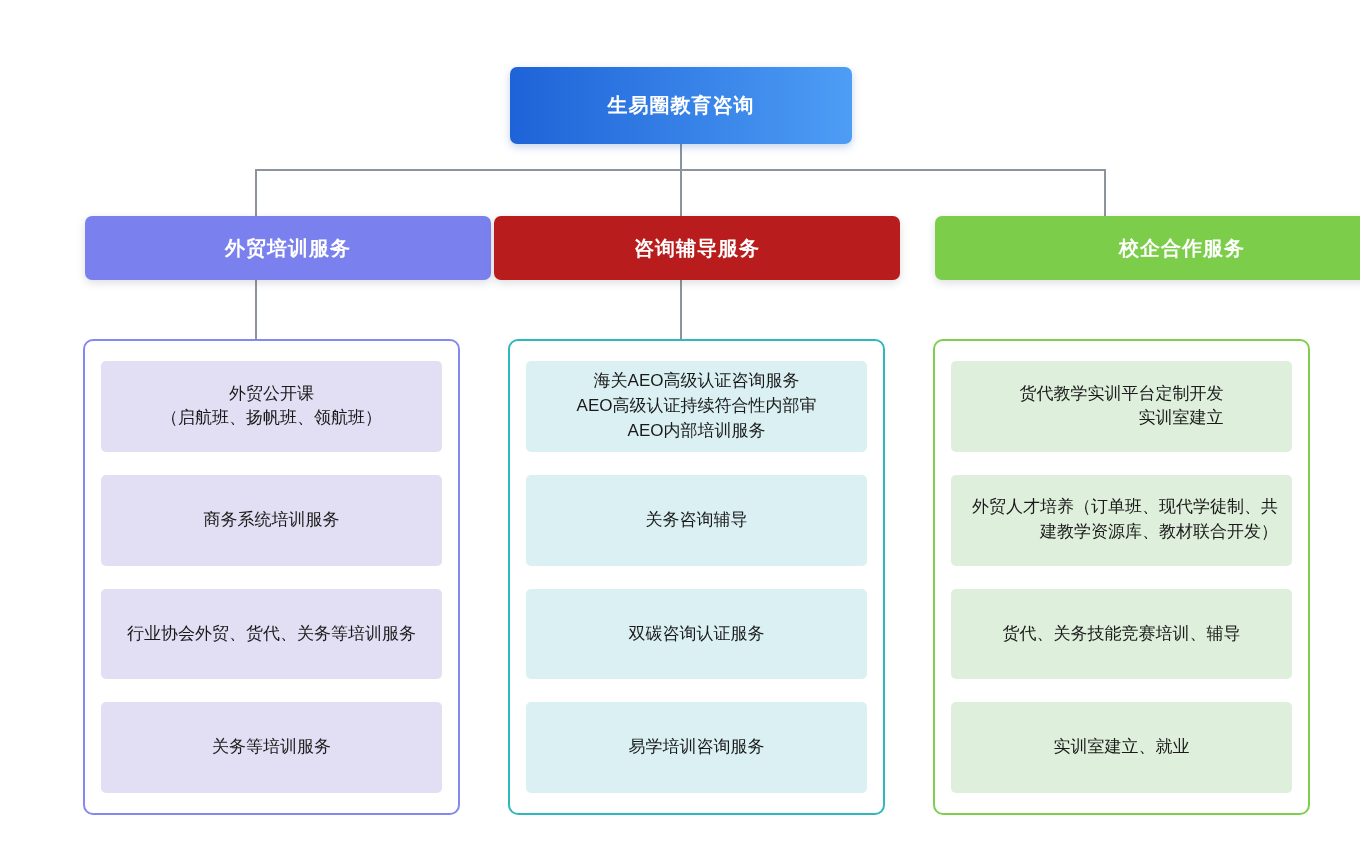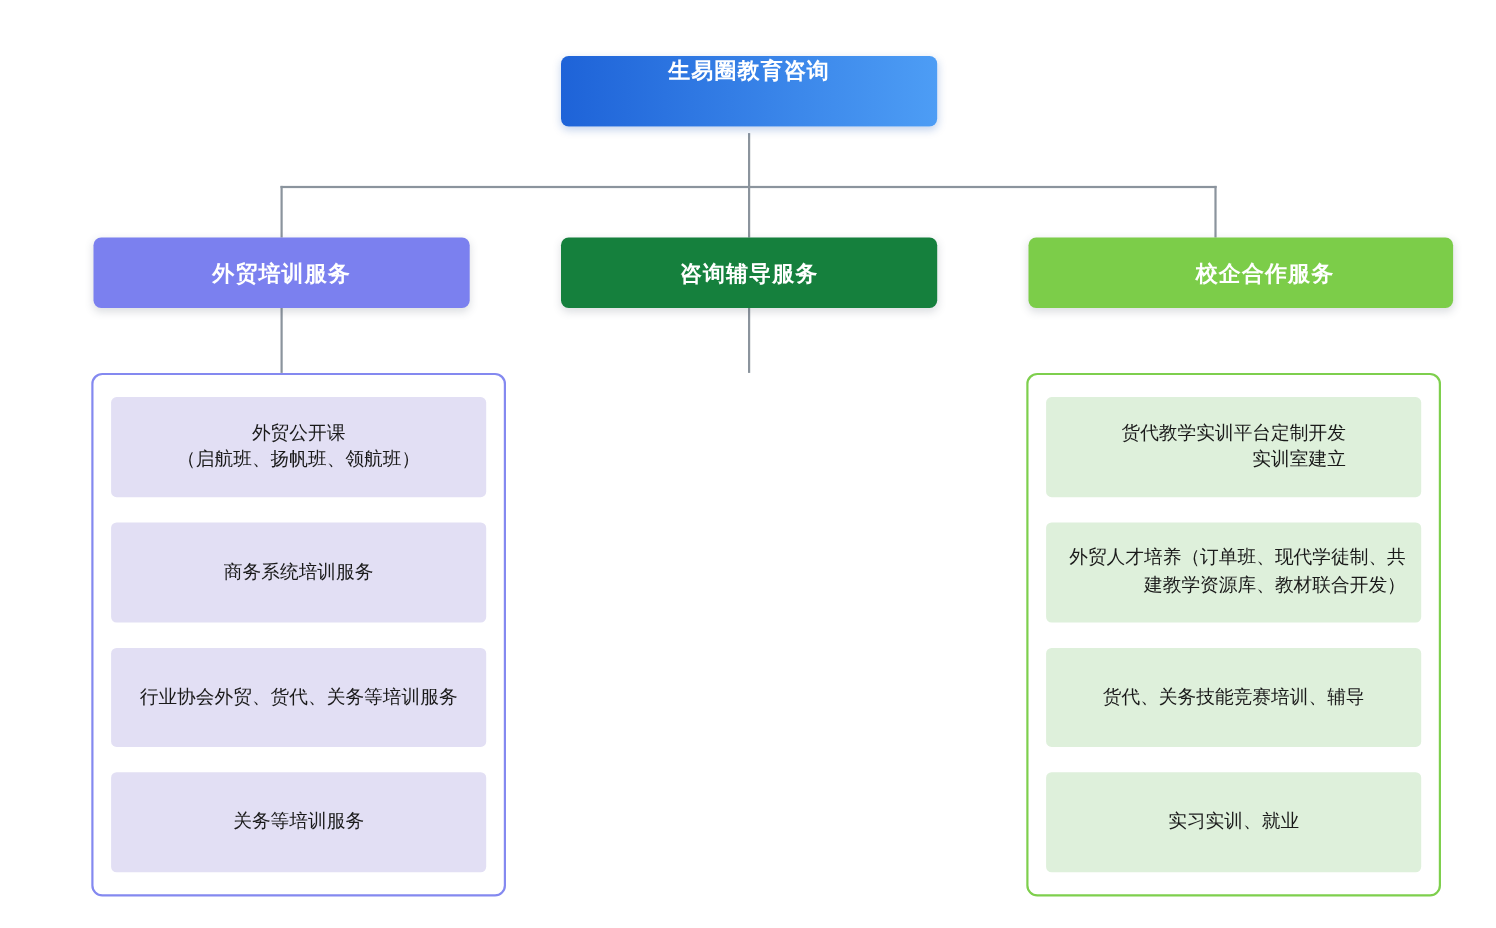--- a/index.html
+++ b/index.html
@@ -19,43 +19,43 @@
   .line {
     position: absolute;
     background: #8b949d;
   }
   .line.v { width: 2px; }
   .line.h { height: 2px; }
 
   
   .root-node {
     position: absolute;
-    left: 510px; top: 51px;
-    width: 342px; height: 64px;
+    left: 510px; top: 67px;
+    width: 342px; height: 77px;
     border-radius: 7px;
     background: linear-gradient(90deg, #1e63d8 0%, #4d9df5 100%);
-    display: flex; justify-content: center;
+    display: flex; align-items: center; justify-content: center;
     color: #ffffff; font-size: 20px; font-weight: bold;
     letter-spacing: 1px;
     box-shadow: 0 3px 8px rgba(20, 80, 180, 0.25);
   }
 
   
   .branch-header {
     position: absolute;
     top: 216px;
-    width: 342px; height: 64px;
+    width: 406px; height: 64px;
     border-radius: 7px;
     display: flex; align-items: center; justify-content: center;
     color: #ffffff; font-size: 20px; font-weight: bold;
     letter-spacing: 1px;
     box-shadow: 0 3px 8px rgba(60, 70, 90, 0.18);
   }
   .branch-header.c0 { left: 85px;  background: #7b80ef; }
-  .branch-header.c1 { left: 510px; background: #15803d; }
+  .branch-header.c1 { left: 494px; background: #b91c1c; }
   .branch-header.c2 { left: 935px; background: #7ccd49; padding-left: 44px; }
 
   
   .branch-container {
     position: absolute;
     top: 339px;
     width: 341px; height: 432px;
     border-radius: 10px;
     background: #ffffff;
     display: flex; flex-direction: column;
@@ -113,22 +113,30 @@
   </div>
 
   <div class="branch-container c0">
     <div class="item">外贸公开课
 （启航班、扬帆班、领航班）</div>
     <div class="item">商务系统培训服务</div>
     <div class="item">行业协会外贸、货代、关务等培训服务</div>
     <div class="item">关务等培训服务</div>
   </div>
 
+  <div class="branch-container c1">
+    <div class="item">海关AEO高级认证咨询服务
+AEO高级认证持续符合性内部审
+AEO内部培训服务</div>
+    <div class="item">关务咨询辅导</div>
+    <div class="item">双碳咨询认证服务</div>
+    <div class="item">易学培训咨询服务</div>
+  </div>
 
   <div class="branch-container c2">
     <div class="item">货代教学实训平台定制开发
 实训室建立</div>
     <div class="item">外贸人才培养（订单班、现代学徒制、共建教学资源库、教材联合开发）</div>
     <div class="item">货代、关务技能竞赛培训、辅导</div>
-    <div class="item">实习实训、就业</div>
+    <div class="item">实训室建立、就业</div>
   </div>
 
 </div>
 
 </body></html>

